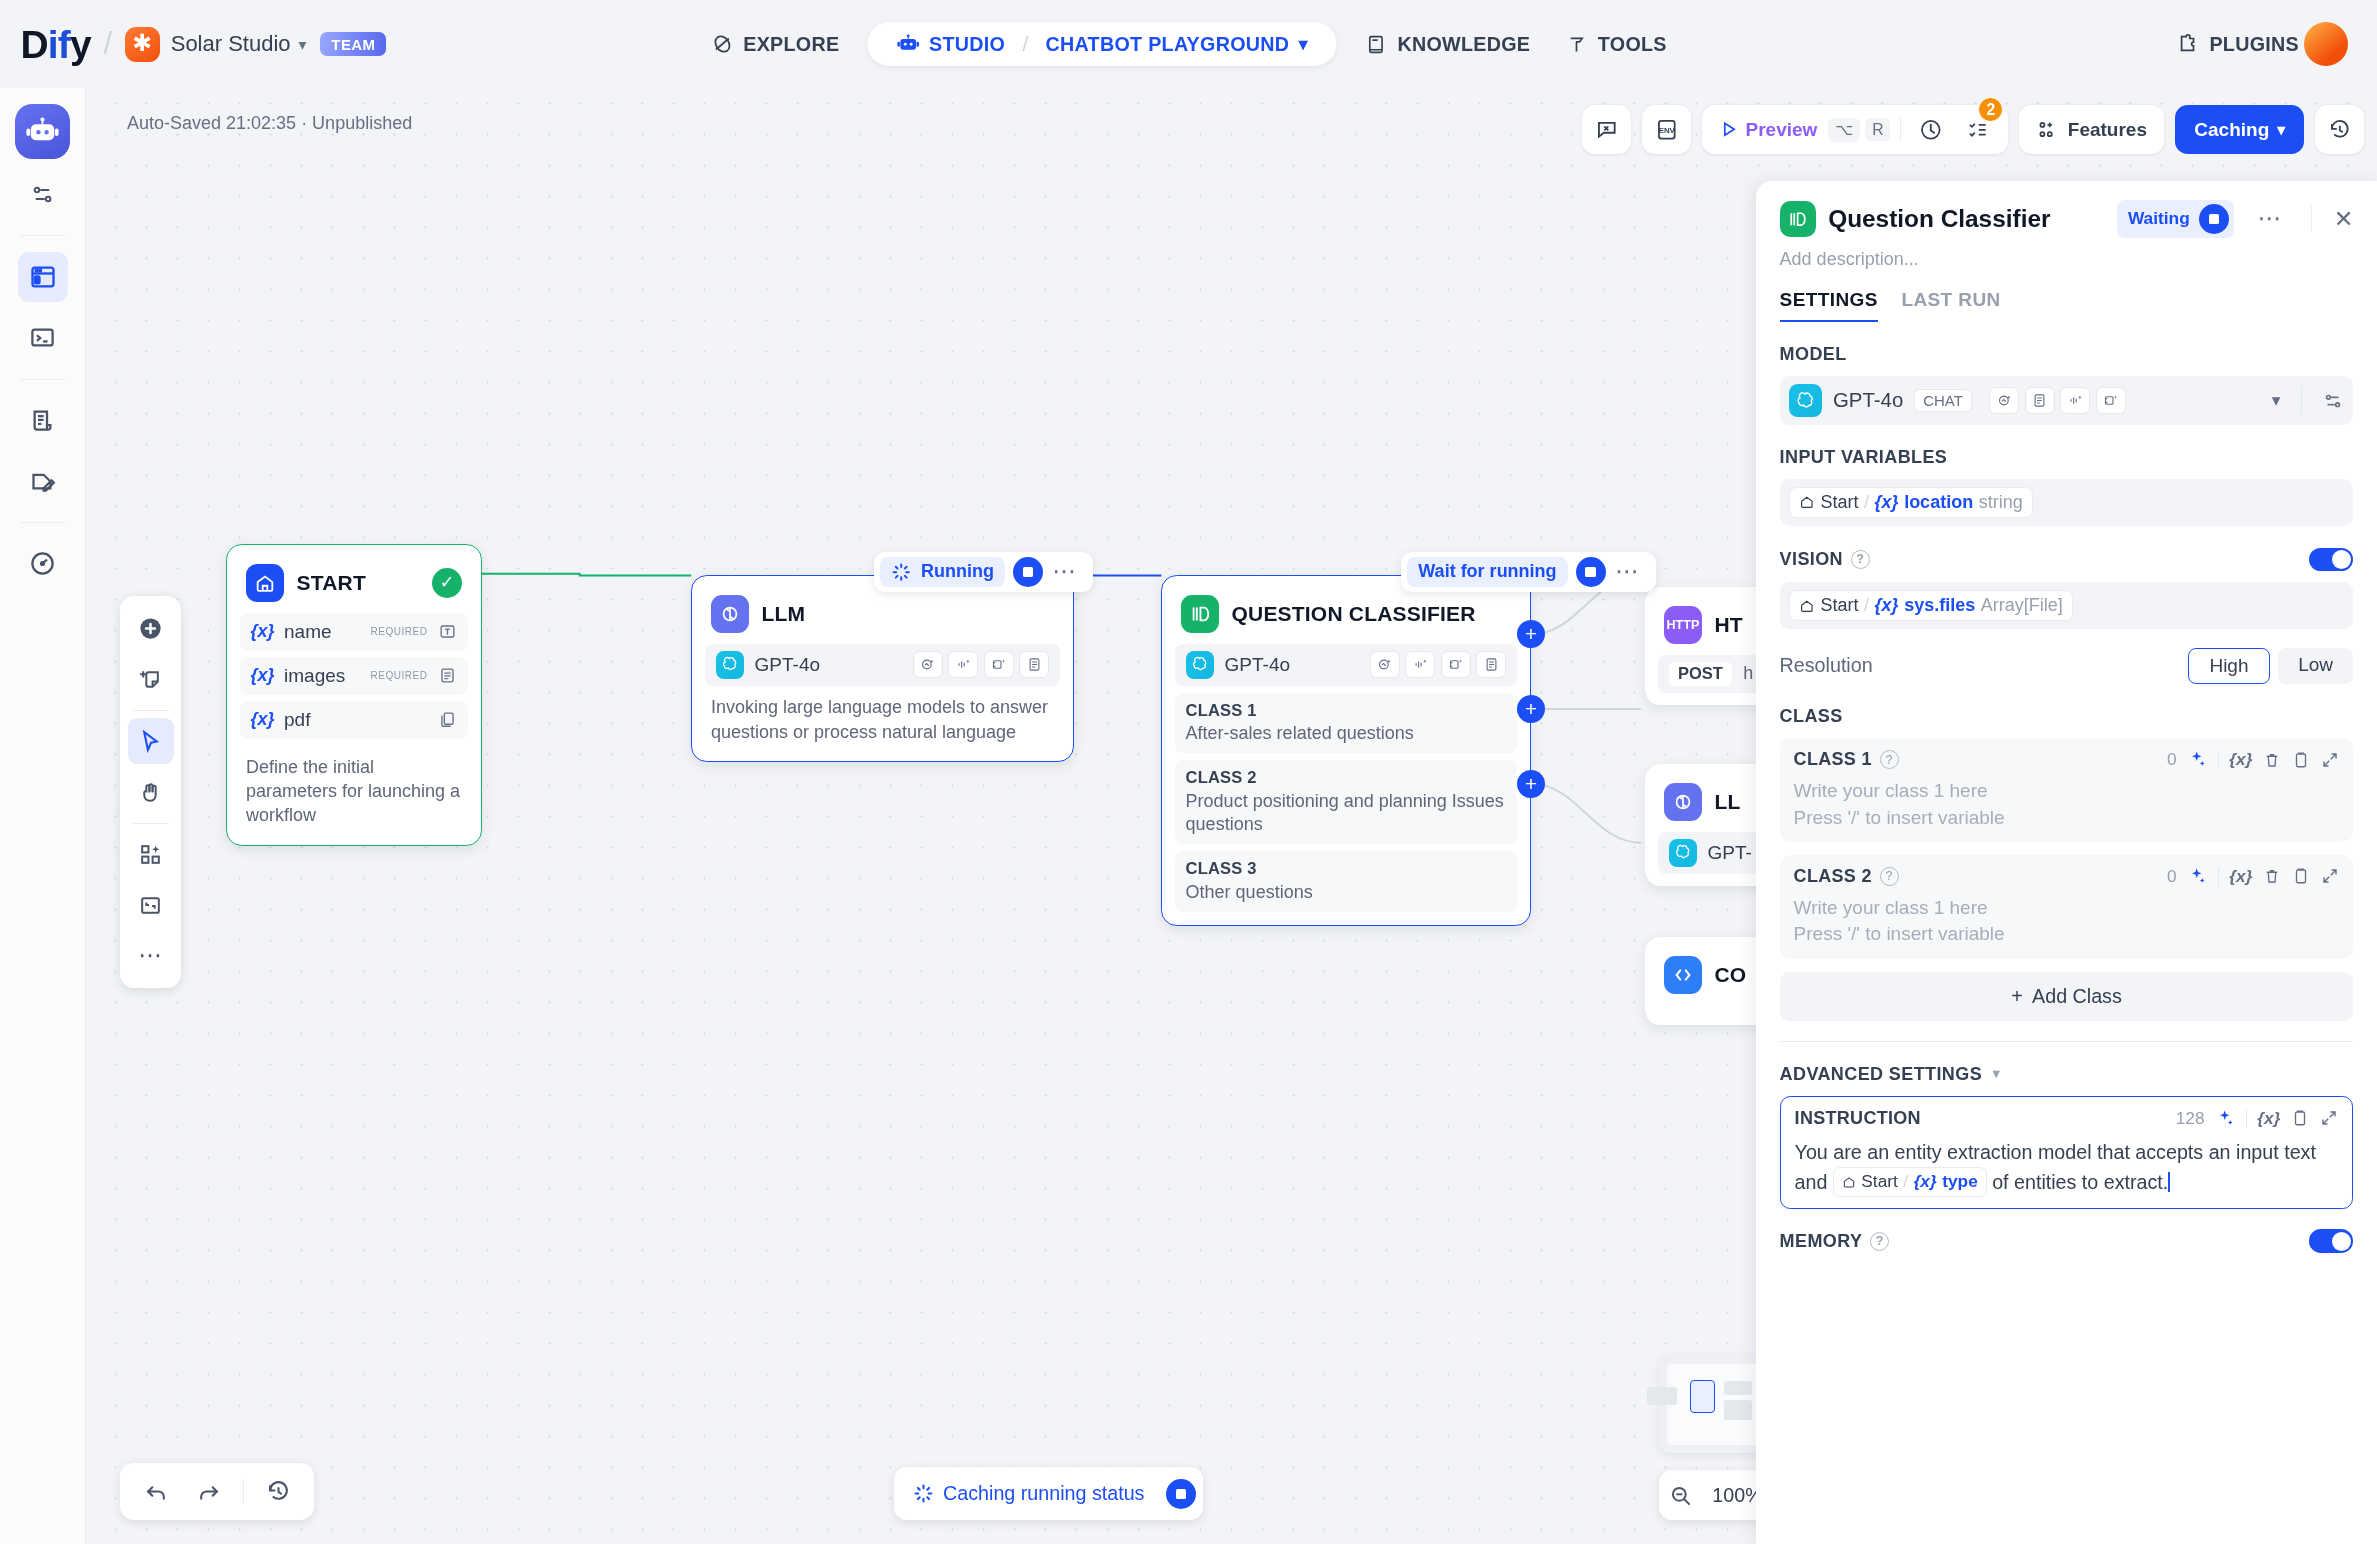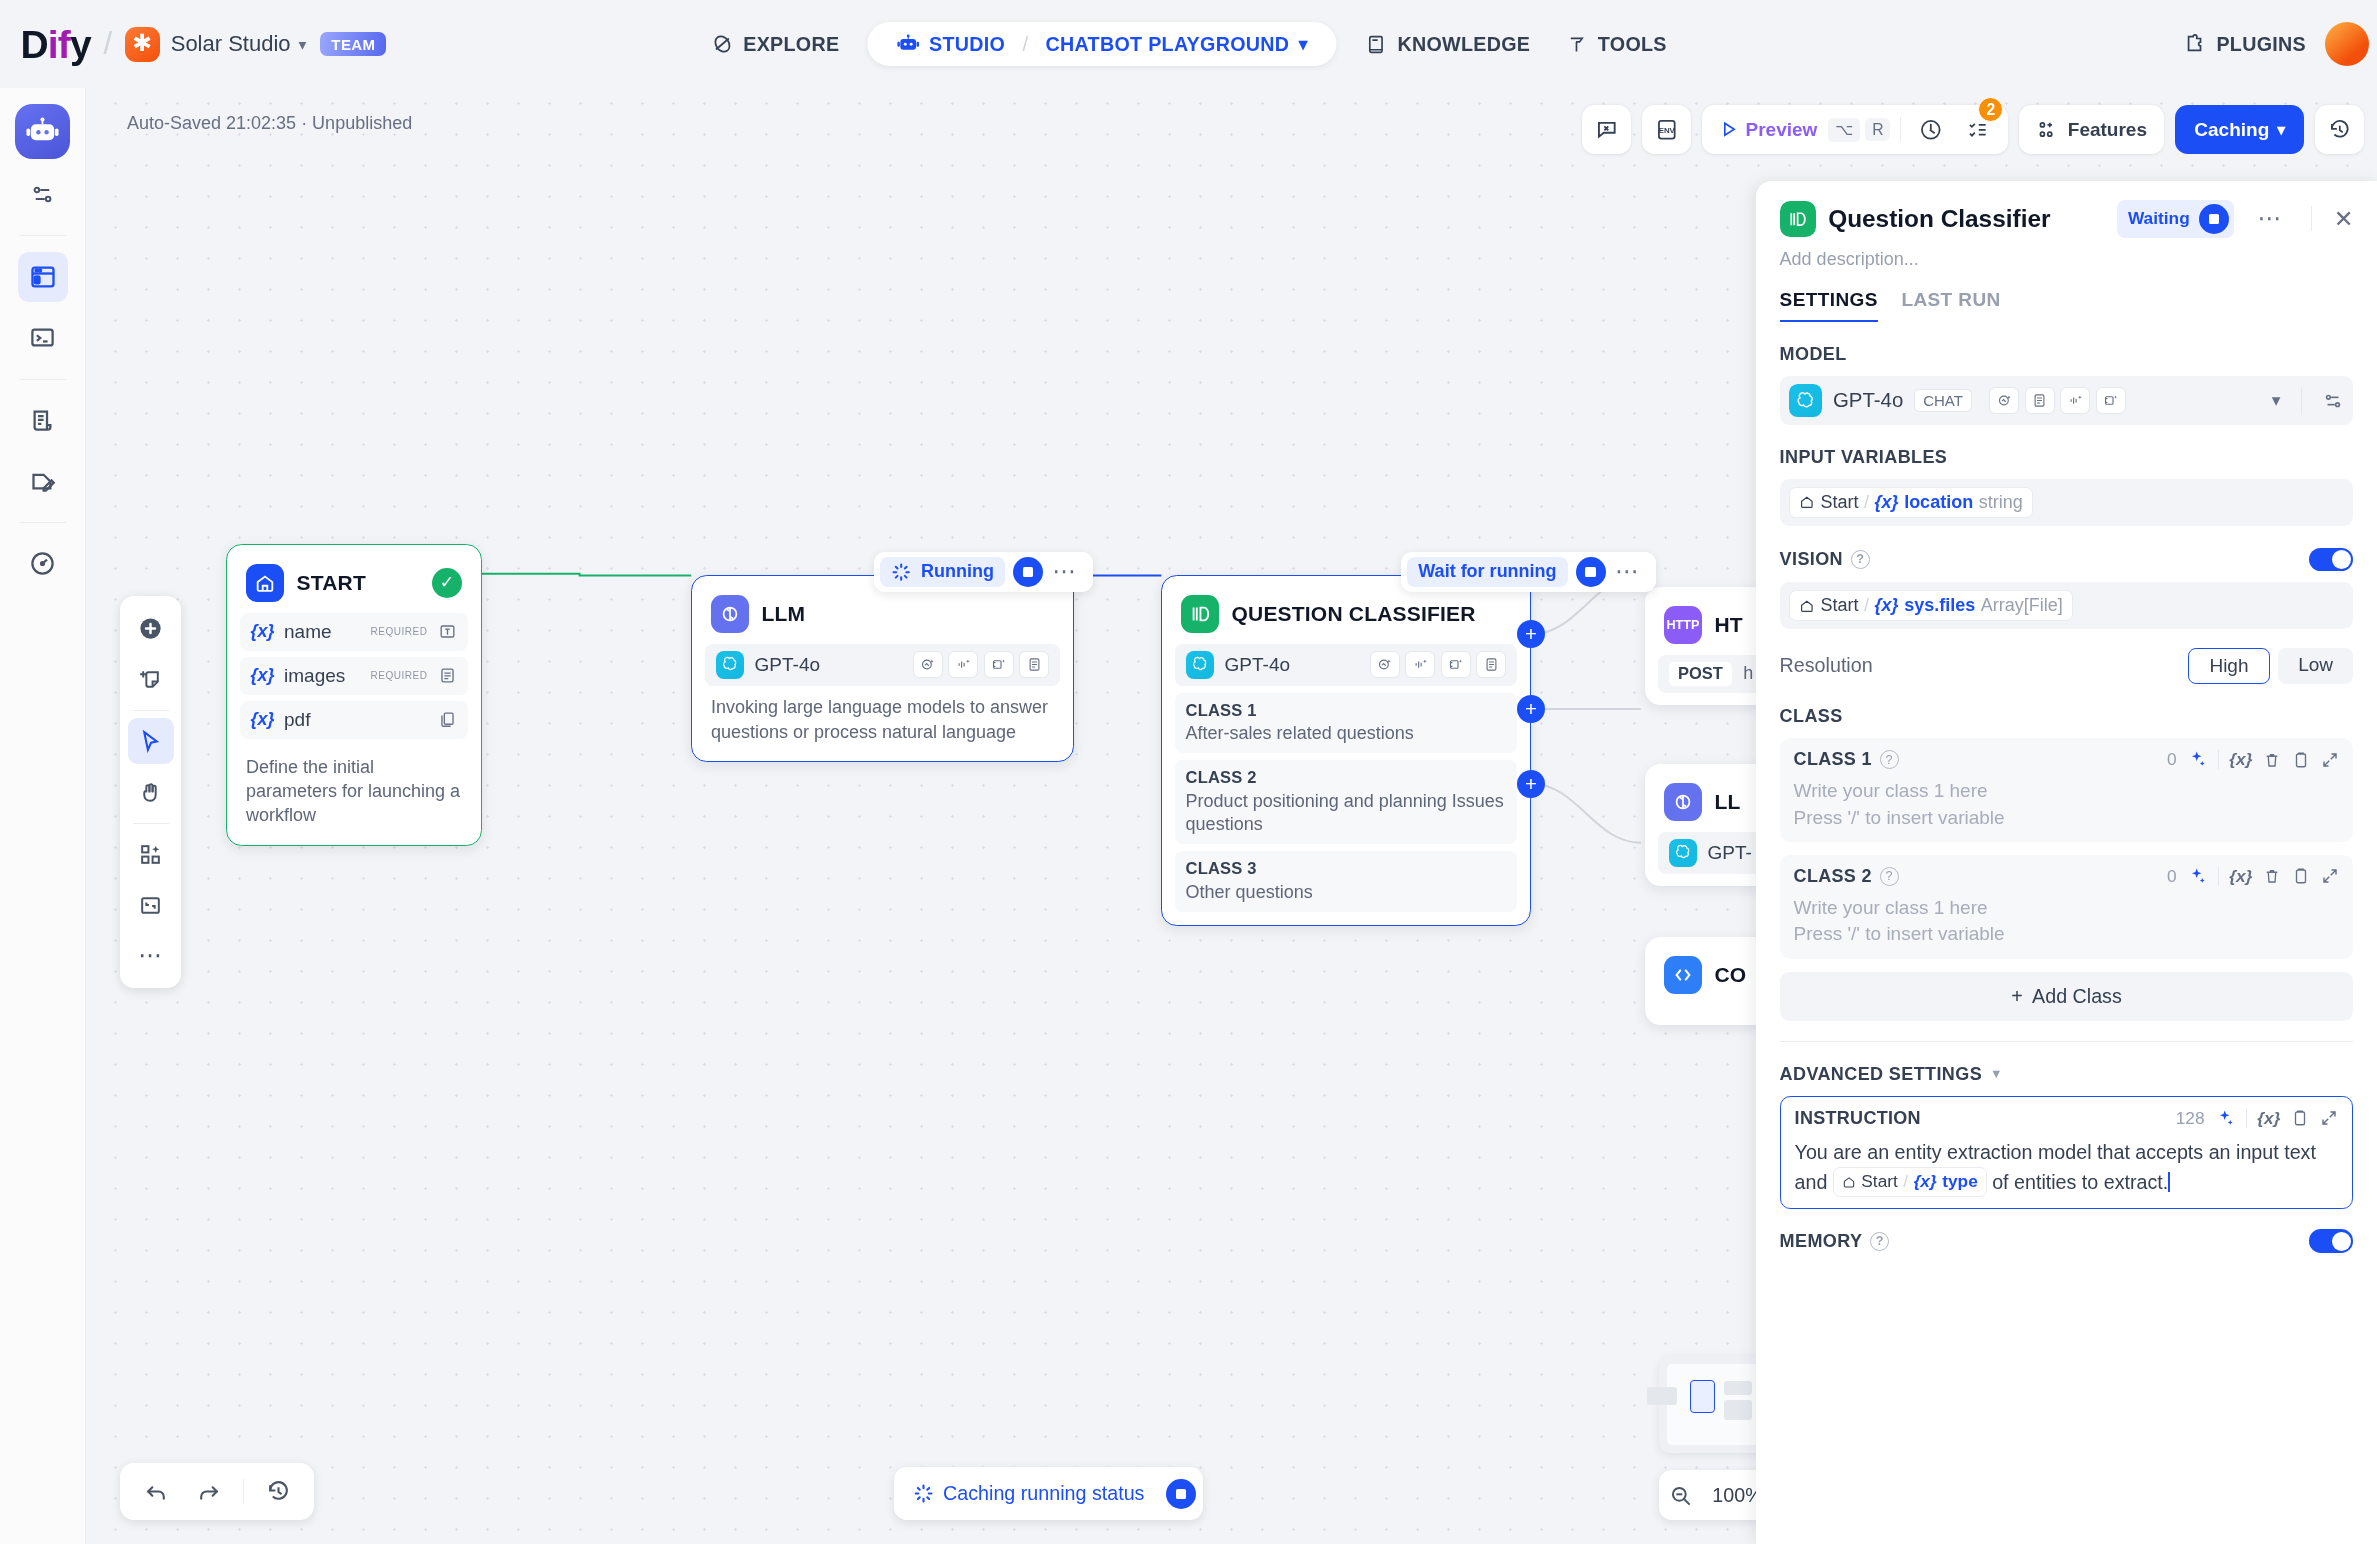--- a/index.html
+++ b/index.html
@@ -13,21 +13,21 @@
 
   
   .topbar {
     position: absolute; left: 0; top: 0; width: 2377px; height: 88px;
     background: #f2f4f7;
     display: flex; align-items: center;
     z-index: 50;
   }
   .brand { display: flex; align-items: center; margin-left: 20.4px; gap: 0; }
   .logo-dify { font-size: 39px; font-weight: 700; letter-spacing: -0.8px; color: #101828; line-height: 1; }
-  .logo-dify .blue { color: #a21caf; }
+  .logo-dify .blue { color: #1d4ed8; }
   .brand-sep { color: #d0d5dd; font-size: 31px; margin: 0 12.6px; font-weight: 300; }
   .app-avatar {
     width: 35px; height: 35px; border-radius: 11px;
     background: linear-gradient(145deg,#ff7a36,#f2500a);
     display: flex; align-items: center; justify-content: center;
     color: #fff; font-size: 23.6px; line-height: 1; font-weight: 500;
   }
   .app-name { font-size: 22px; color: #354052; font-weight: 500; margin-left: 11px; }
   .caret { margin-left: 7.9px; color: #667085; font-size: 15.7px; }
   .team-badge {
@@ -48,21 +48,21 @@
   .nav-pill {
     display: flex; align-items: center;
     background: #fff; border-radius: 22px; padding: 7px 19px;
     box-shadow: 0 1.6px 6.3px rgba(16,24,40,.07);
     margin: 0 11px;
   }
   .nav-pill .nav-item { color: #1c4ef5; padding: 3.1px 9.4px; }
   .pill-sep { color: #d0d5dd; font-size: 20.4px; margin: 0 7.9px; font-weight: 300; }
   .nav-ico { width: 23.6px; height: 23.6px; display: inline-flex; align-items: center; justify-content: center; }
 
-  .topbar-right { position: absolute; right: 8px; display: flex; align-items: center; gap: 19px; }
+  .topbar-right { position: absolute; right: 29px; display: flex; align-items: center; gap: 5px; }
   .plugins-item { display: flex; align-items: center; gap: 9.4px; font-size: 19.7px; font-weight: 700; color: #354052; letter-spacing: 0.3px; }
   .user-avatar {
     width: 44px; height: 44px; border-radius: 50%;
     background: linear-gradient(140deg,#ffb347,#f2500a 70%);
   }
 
   
   .left-rail {
     position: absolute; left: 0; top: 88px; width: 86px; height: 1456px;
     background: #fbfbfc; border-right: 0.8px solid #eaecf0;

